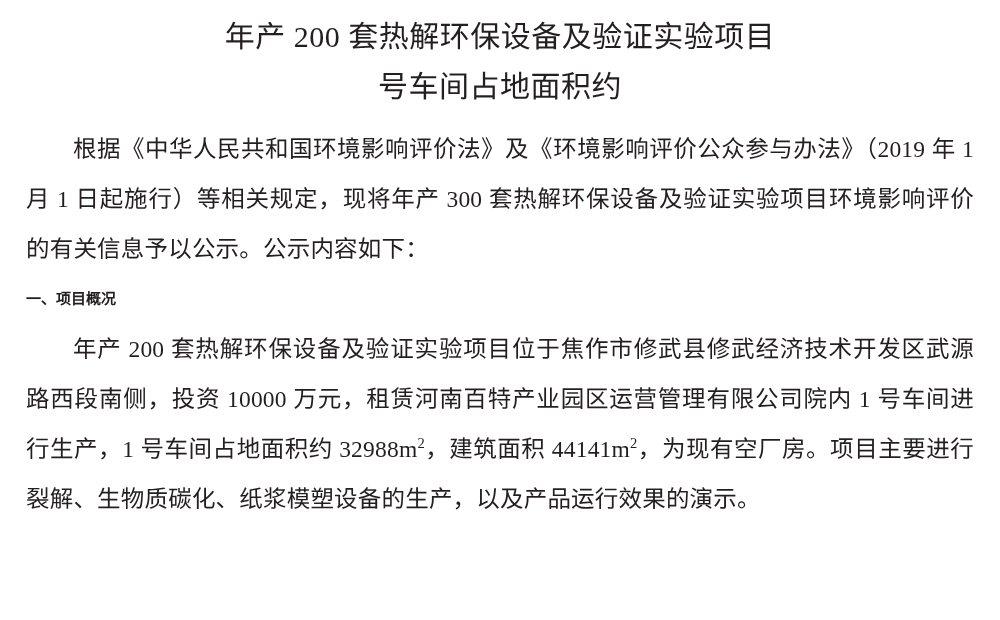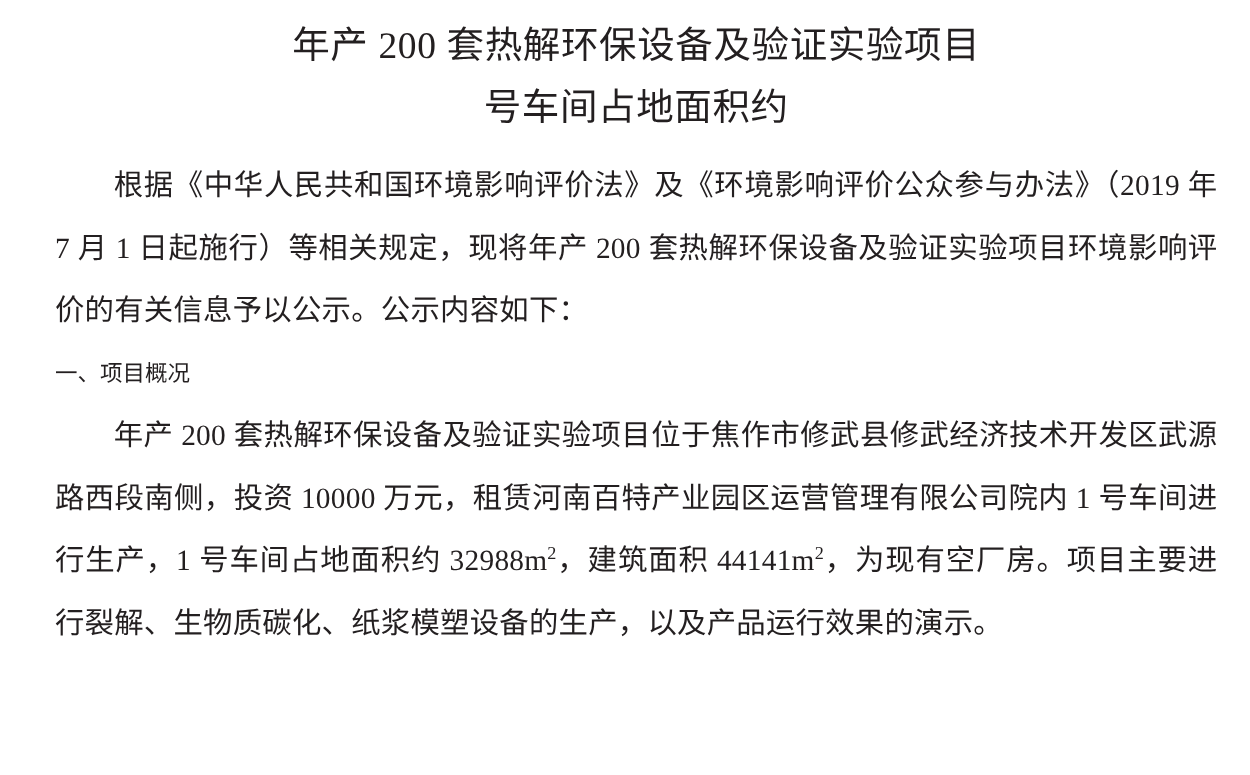--- a/index.html
+++ b/index.html
@@ -11,21 +11,21 @@
     height: 620px;
     background: #ffffff;
     font-family: "Liberation Serif", "DejaVu Serif", serif;
     color: #231f20;
     overflow: hidden;
   }
   .page {
     width: 1000px;
     height: 540px;
     box-sizing: border-box;
-    padding: 8px 26px 0 44px;
+    padding: 8px 26px 0 26px;
     position: relative;
   }
   .doc-title {
     text-align: center;
     font-size: 30px;
     line-height: 46px;
     font-weight: normal;
     letter-spacing: 0.5px;
     margin: 0;
     padding: 0;
@@ -46,41 +46,41 @@
     margin: 0;
     letter-spacing: 0.2px;
   }
   .para-indent {
     text-indent: 2em;
   }
   .para-first {
     margin-top: 14px;
   }
   .section-heading {
-    font-size: 18px;
+    font-size: 15px;
     line-height: 50px;
     margin: 0;
     text-align: left;
-    font-weight: normal;
+    font-weight: bold;
   }
   sup {
     font-size: 0.62em;
     vertical-align: super;
     line-height: 0;
   }
 </style>
 </head>
 <body>
 
 <div class="page">
 
   <h1 class="doc-title">
     <span class="title-line-1">年产 200 套热解环保设备及验证实验项目</span>
     <span class="title-line-2">号车间占地面积约</span>
   </h1>
 
-  <p class="body-para para-indent para-first">根据《中华人民共和国环境影响评价法》及《环境影响评价公众参与办法》（2019 年 7 月 1 日起施行）等相关规定，现将年产 200 套热解环保设备及验证实验项目环境影响评价的有关信息予以公示。公示内容如下：</p>
+  <p class="body-para para-indent para-first">根据《中华人民共和国环境影响评价法》及《环境影响评价公众参与办法》（2019 年 1 月 1 日起施行）等相关规定，现将年产 300 套热解环保设备及验证实验项目环境影响评价的有关信息予以公示。公示内容如下：</p>
 
   <h2 class="section-heading">一、项目概况</h2>
 
   <p class="body-para para-indent"><span>年产 200 套热解环保设备及验证实验项目位于焦作市修武县修武经济技术开发区武源路西段南侧，投资 10000 万元，租赁河南百特产业园区运营管理有限公司院内 1 号车间进行生产，1 号车间占地面积约 32988m</span><sup>2</sup><span>，建筑面积 44141m</span><sup>2</sup><span>，为现有空厂房。项目主要进行裂解、生物质碳化、纸浆模塑设备的生产，以及产品运行效果的演示。</span></p>
 
 </div>
 
 </body></html>

